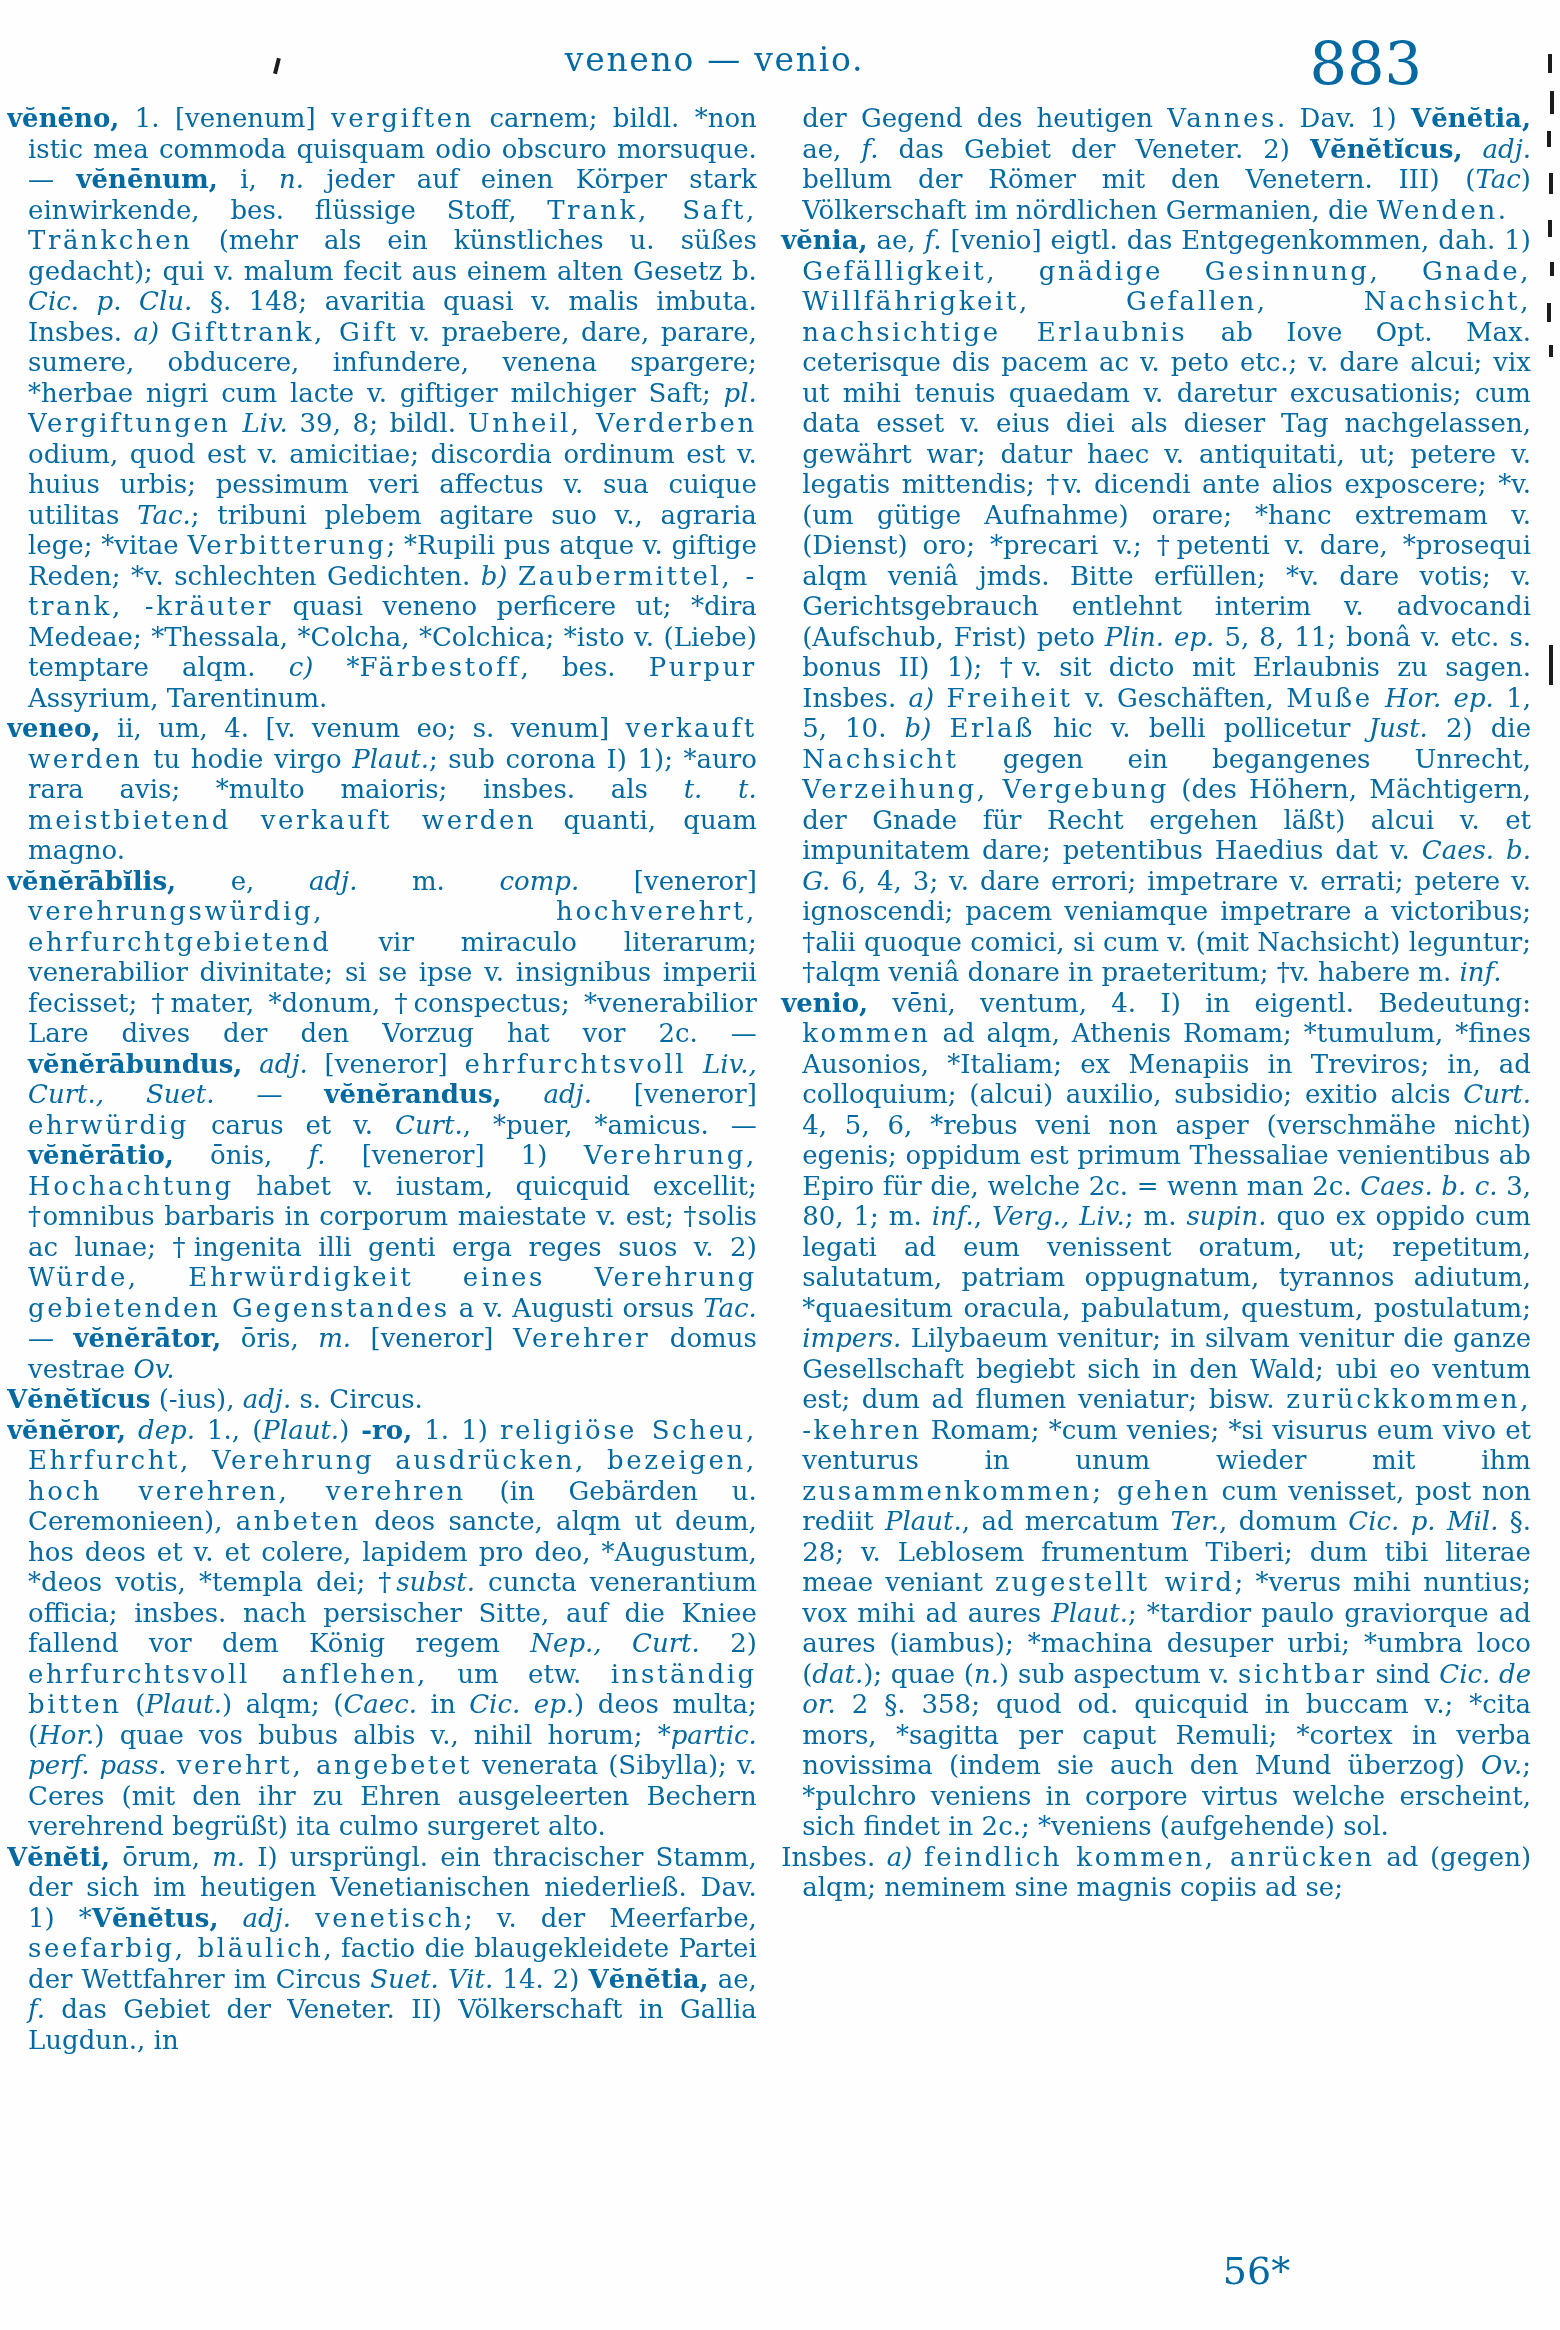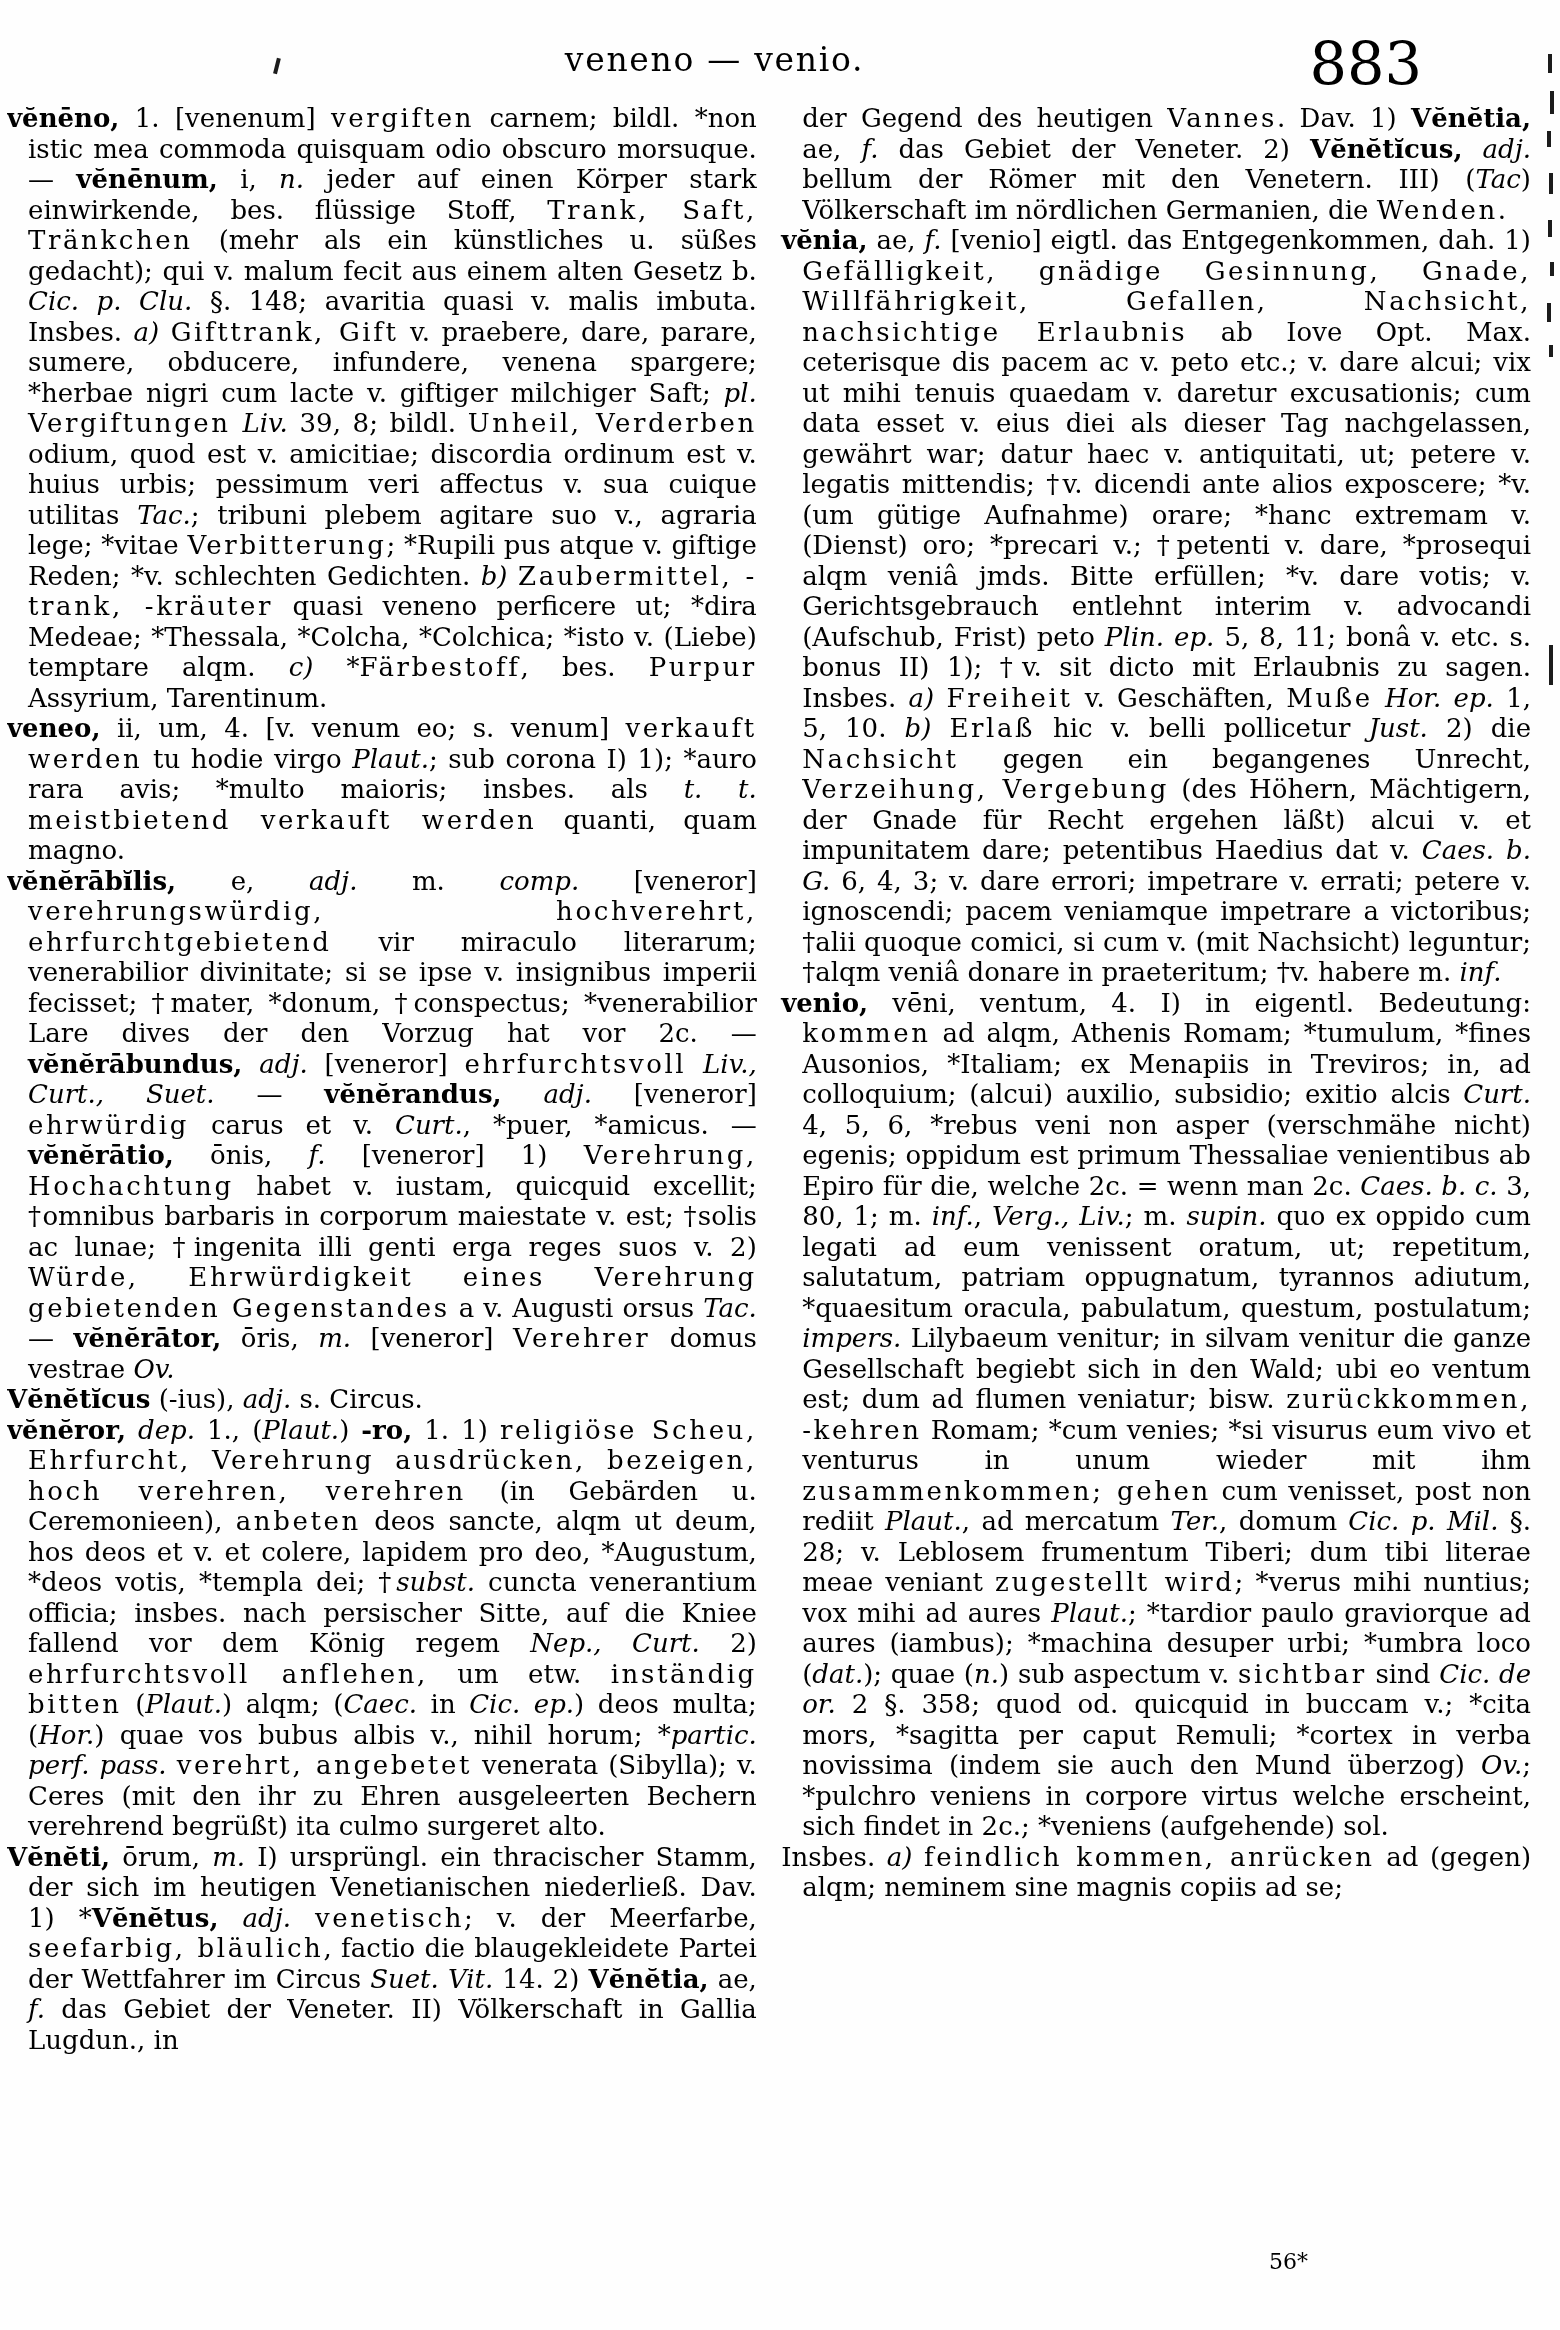--- a/index.html
+++ b/index.html
@@ -1,20 +1,20 @@
 <!DOCTYPE html>
 <html style="font-size:14px"><head>
 <meta charset="utf-8">
 <style>
   html,body{margin:0;padding:0;background:#ffffff;}
   .page{
     position:relative;
     width:1560px;height:2330px;
     background:#fefefe;
-    color:#000000;
+    color:#0369a1;
     font-family:"DejaVu Serif", serif;
     overflow:hidden;
   }
   .running-title{
     position:absolute;top:40px;left:65px;width:1299px;
     text-align:center;font-size:33px;letter-spacing:1.7px;
     white-space:nowrap;
   }
   .page-number{
     position:absolute;top:30px;right:138px;
@@ -30,22 +30,22 @@
     flex:1 1 0;min-width:0;
     font-size:26px;line-height:30.5px;
     text-align:justify;
   }
   p.entry{margin:0;padding-left:21px;text-indent:-21px;}
   p.entry.cont{text-indent:0;}
   .seg-b{font-weight:bold;}
   .seg-i{font-style:italic;}
   .seg-sp{letter-spacing:0.10em;}
   .signature{
-    position:absolute;top:2249px;left:1125px;width:183px;
-    text-align:right;font-size:22px;
+    position:absolute;top:2249px;left:1165px;width:183px;
+    text-align:center;font-size:38px;
   }
   .artifact{position:absolute;background:#1c1c1c;}
   .tick{width:4.4px;}
 </style>
 </head>
 <body>
 
 <div class="page">
 
   <div class="running-title">veneno — venio.</div>

